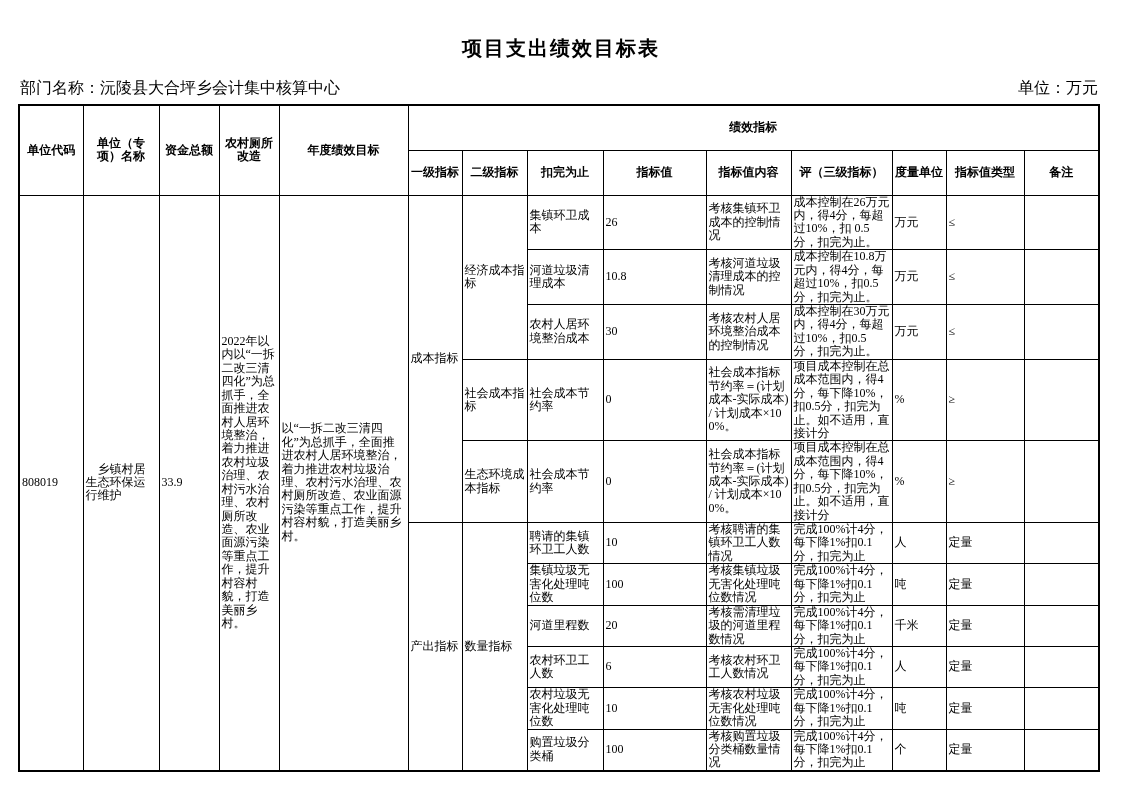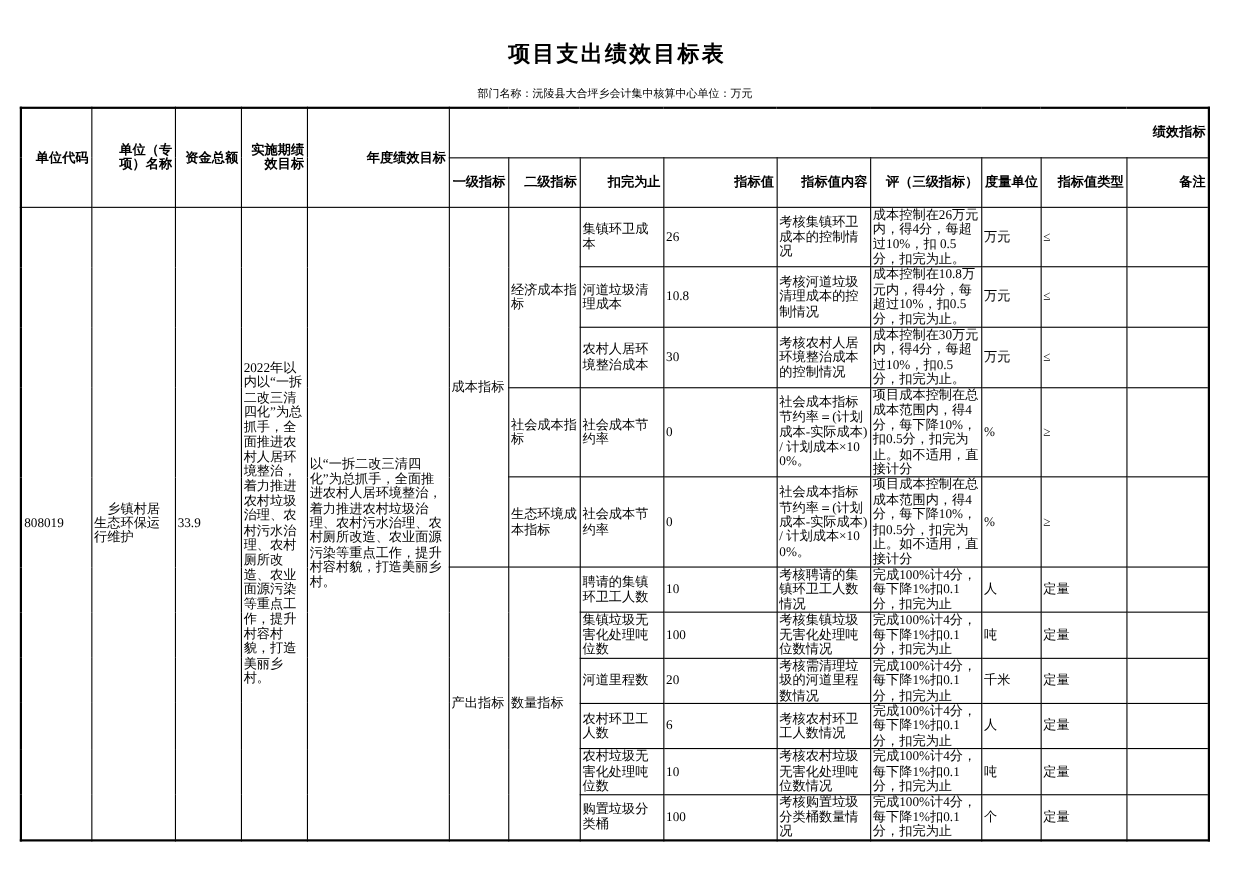--- a/index.html
+++ b/index.html
@@ -6,33 +6,33 @@
   body {
     width:1122px; height:793px; background:#ffffff; color:#000;
     font-family:"Liberation Serif","DejaVu Serif",serif;
     position:relative; overflow:hidden;
   }
   .title {
     padding-top:35px; text-align:center;
     font-size:20px; font-weight:bold; letter-spacing:2px;
   }
   .meta {
-    display:flex; justify-content:center; align-items:flex-end;
-    font-size:10px; margin:16px 24px 5px 20px;
+    display:flex; justify-content:space-between; align-items:flex-end;
+    font-size:16px; margin:16px 24px 5px 20px;
   }
   table.perf {
     border-collapse:collapse; table-layout:fixed;
     width:1080px; margin-left:18px;
     border:2px solid #000;
   }
   .perf th, .perf td {
     border:1px solid #000; font-size:12px; line-height:1.12;
     padding:0 2px; overflow:hidden; word-break:break-all;
   }
-  .perf th { font-weight:bold; text-align:right; vertical-align:middle;margin-top:24px; }
+  .perf th { font-weight:bold; text-align:center; vertical-align:middle;margin-top:24px; }
   .perf td { text-align:left; vertical-align:middle; }
   tr.hrow   { height:45px; }
   tr.r-a    { height:52px; }
   tr.r-b    { height:79px; }
   tr.r-c    { height:81px; }
   tr.r-s    { height:39px; }
   .ar   { text-align:right; }
   .just { text-align:justify; text-justify:inter-ideograph; }
   .unit-name { text-indent:12px; }
 </style>
@@ -64,21 +64,21 @@
       <col style="width:54px">
     <col style="width:78px">
       <col style="width:75px">
   </colgroup>
 
   <tbody>
       <tr class="hrow">
     <th rowspan="2">单位代码</th>
     <th rowspan="2">单位（专项）名称</th>
     <th rowspan="2">资金总额</th>
-    <th rowspan="2">实施期绩效目标</th>
+    <th rowspan="2">农村厕所改造</th>
     <th rowspan="2">年度绩效目标</th>
     <th colspan="9">绩效指标</th>
   </tr>
 
   <tr class="hrow">
     <th>一级指标</th>
     <th>二级指标</th>
     <th>扣完为止</th>
     <th>指标值</th>
     <th>指标值内容</th>

